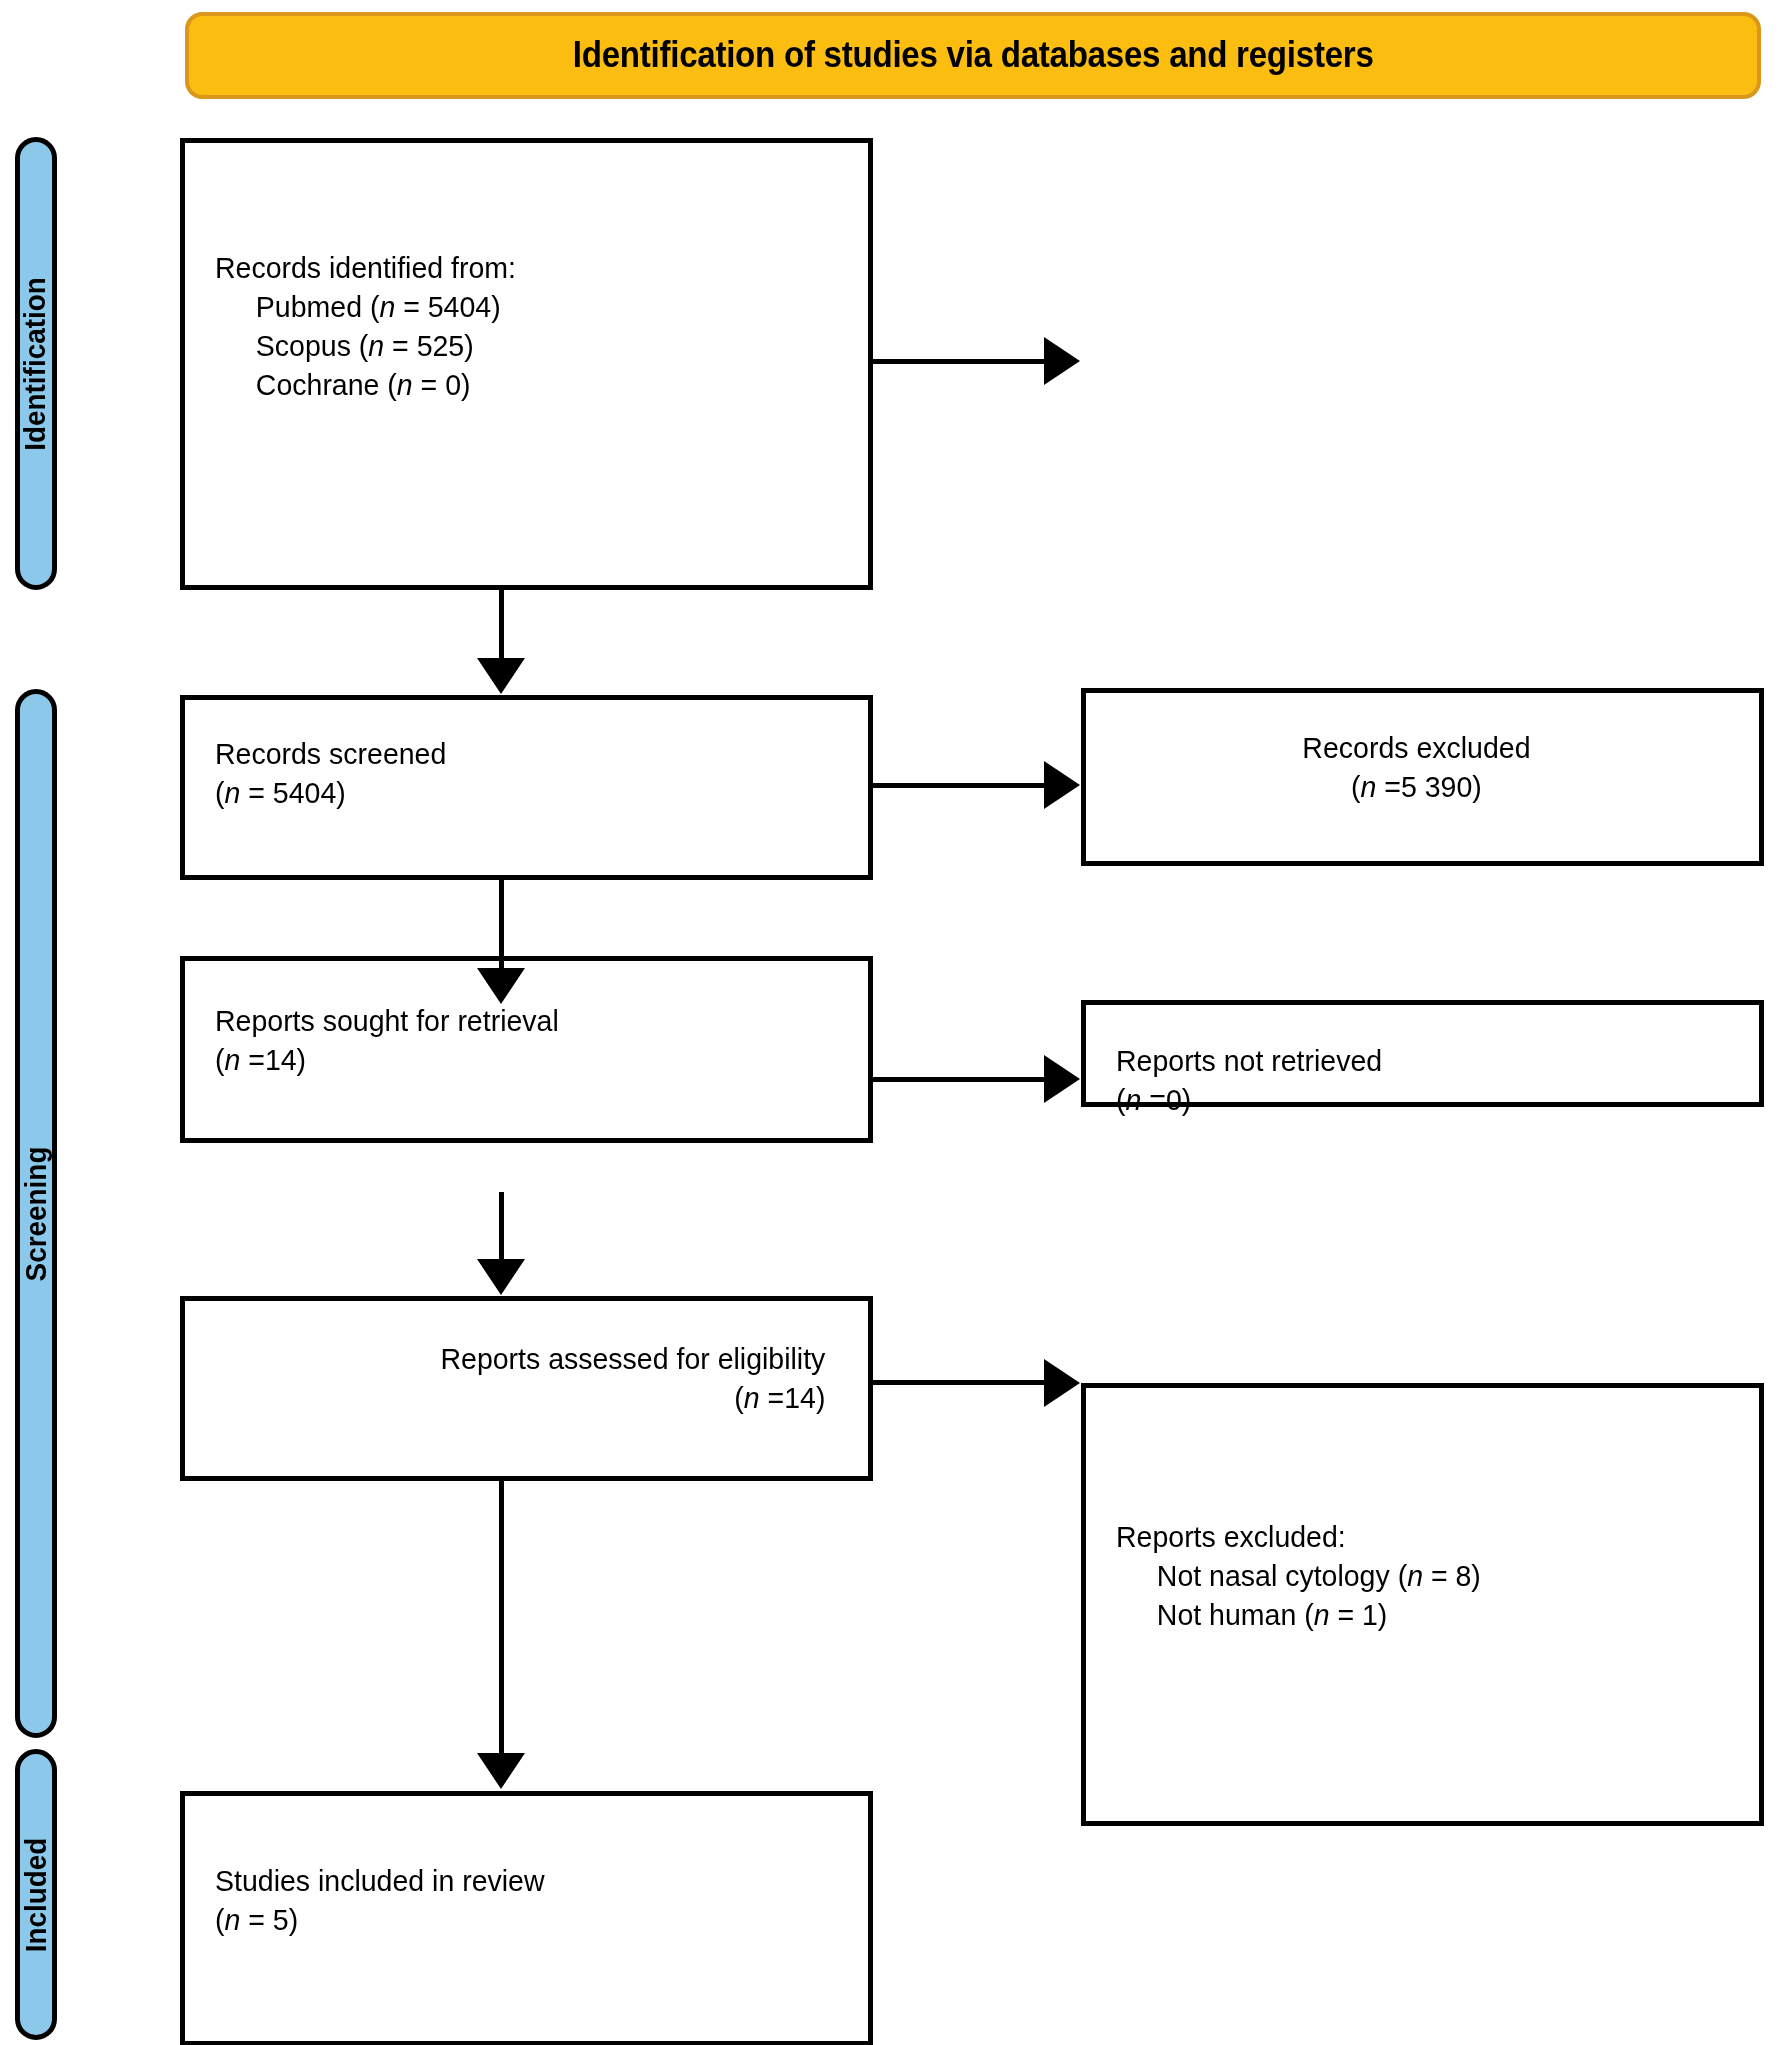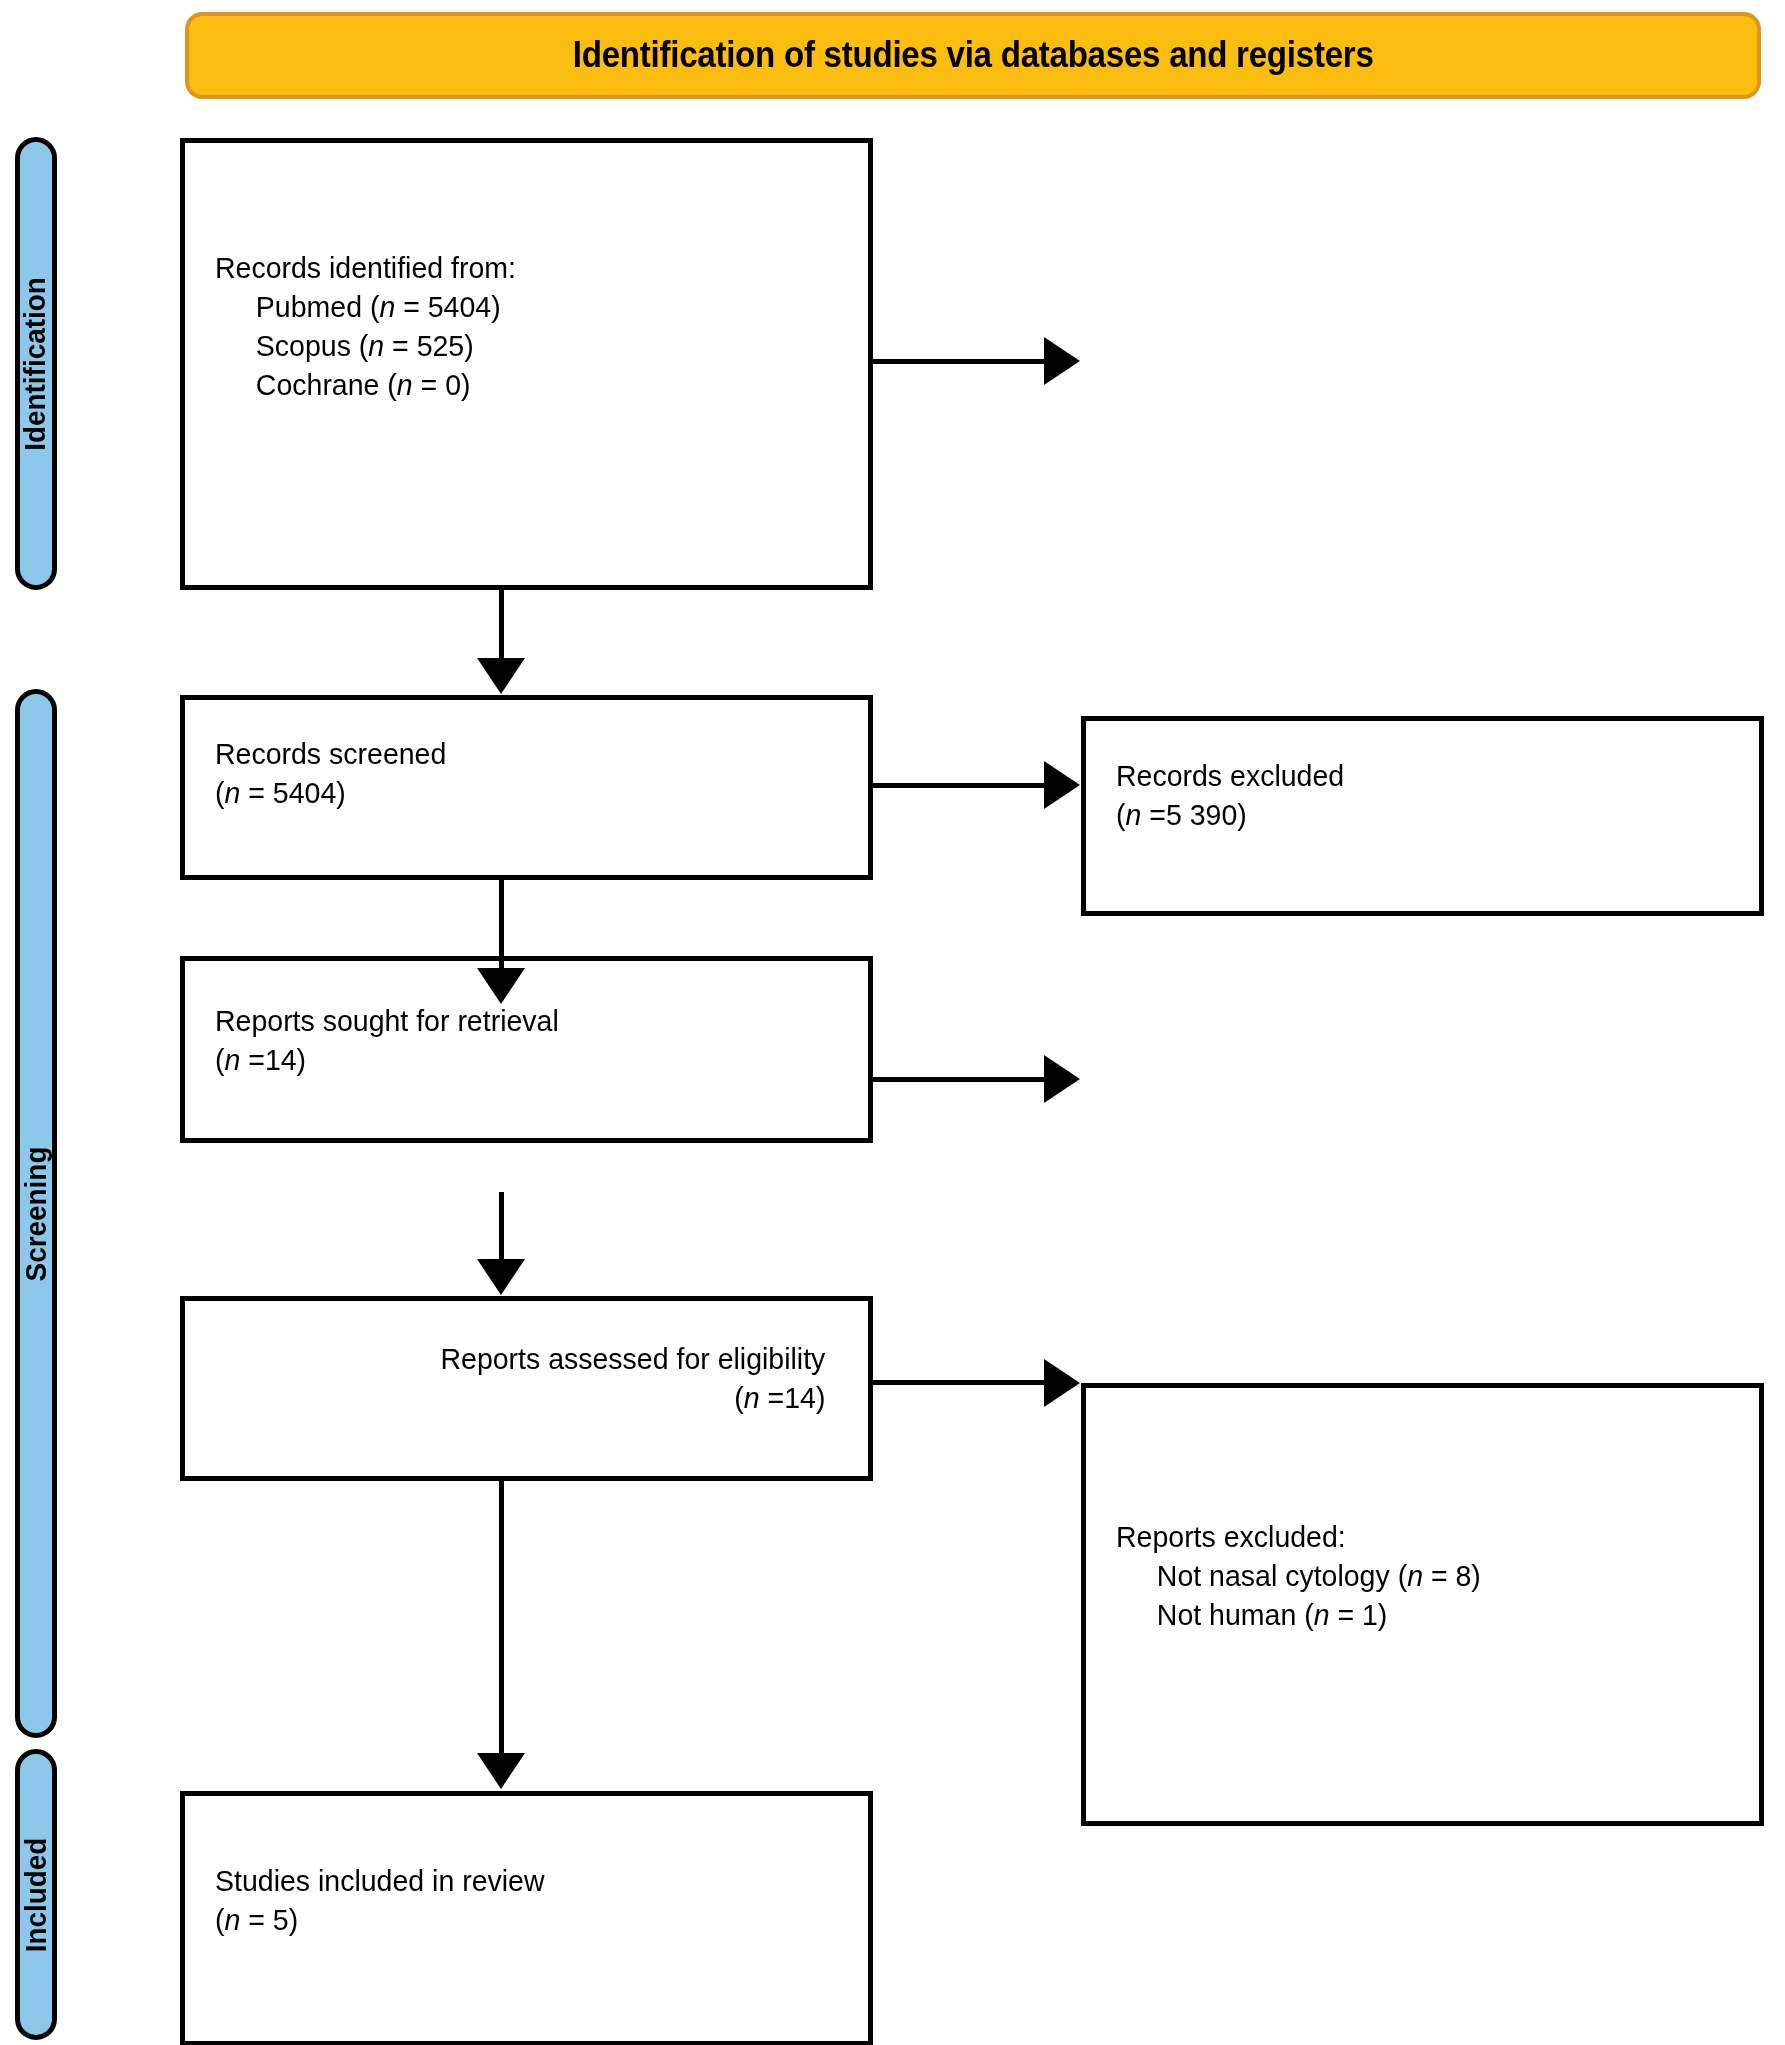--- a/index.html
+++ b/index.html
@@ -35,21 +35,21 @@
   .ind{display:block;padding-left:43px;}
 
   
   #box-identified   {left:180px; top:138px;  width:693px;height:452px;}
   #box-screened     {left:180px; top:695px; width:693px;height:185px;}
   #box-sought       {left:180px; top:956px; width:693px;height:187px;}
   #box-assessed     {left:180px; top:1296px; width:693px;height:185px;text-align:right;}
   #box-included     {left:180px; top:1791px; width:693px;height:255px;}
   
   #box-removed      {left:1081px;top:131px;  width:683px;height:462px;}
-  #box-excluded-rec {left:1081px;top:716px; width:683px;height:200px;}
+  #box-excluded-rec {left:1081px;top:688px; width:683px;height:178px;text-align:center;}
   #box-notretrieved {left:1081px;top:1000px; width:683px;height:107px;}
   #box-reports-excl {left:1081px;top:1368px; width:683px;height:443px;margin-top:15px;}
 
   
   #box-identified   .txt{top:105px;}
   #box-removed      .txt{top:107px;}
   #box-screened     .txt{top:34px;}
   #box-excluded-rec .txt{top:35px;}
   #box-sought       .txt{top:40px;}
   #box-notretrieved .txt{top:36px;}
@@ -124,20 +124,23 @@
 
   <div class="fbox" id="box-included">
     <div class="txt"><span>Studies included in review</span><br><span>(</span><em>n</em><span> = 5)</span></div>
   </div>
 
 
   <div class="fbox" id="box-excluded-rec">
     <div class="txt"><span>Records excluded</span><br><span>(</span><em>n</em><span> =5 390)</span></div>
   </div>
 
+  <div class="fbox" id="box-notretrieved">
+    <div class="txt"><span>Reports not retrieved</span><br><span>(</span><em>n</em><span> =0)</span></div>
+  </div>
 
   <div class="fbox" id="box-reports-excl">
     <div class="txt"><span>Reports excluded:</span><span class="ind"><span>Not nasal cytology (</span><em>n</em><span> = 8)</span></span><span class="ind"><span>Not human (</span><em>n</em><span> = 1)</span></span></div>
   </div>
 
   <div class="vline" id="v1"></div>
   <div class="arrow-down" id="a1"></div>
   <div class="vline" id="v2"></div>
   <div class="arrow-down" id="a2"></div>
   <div class="vline" id="v3"></div>

